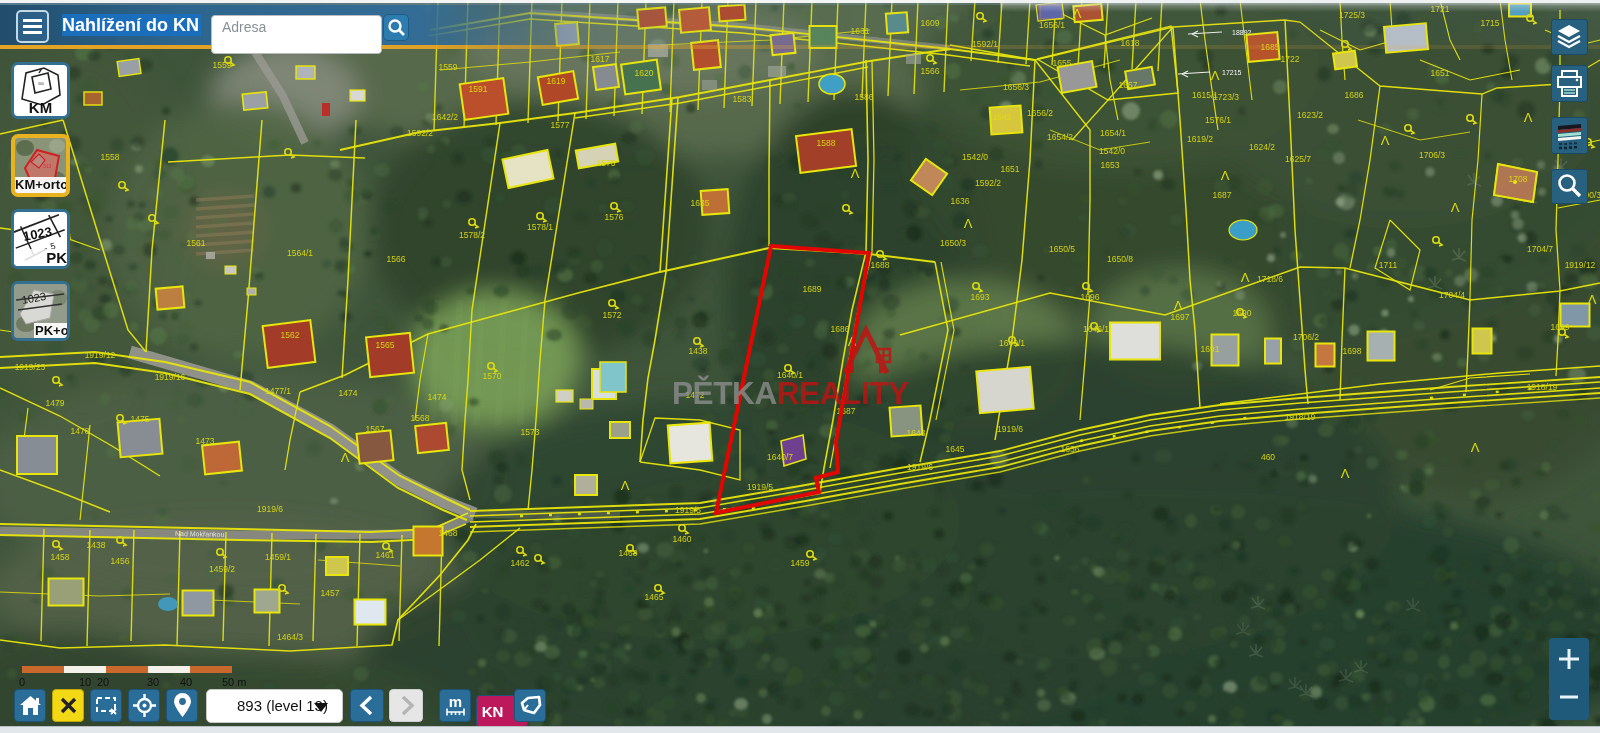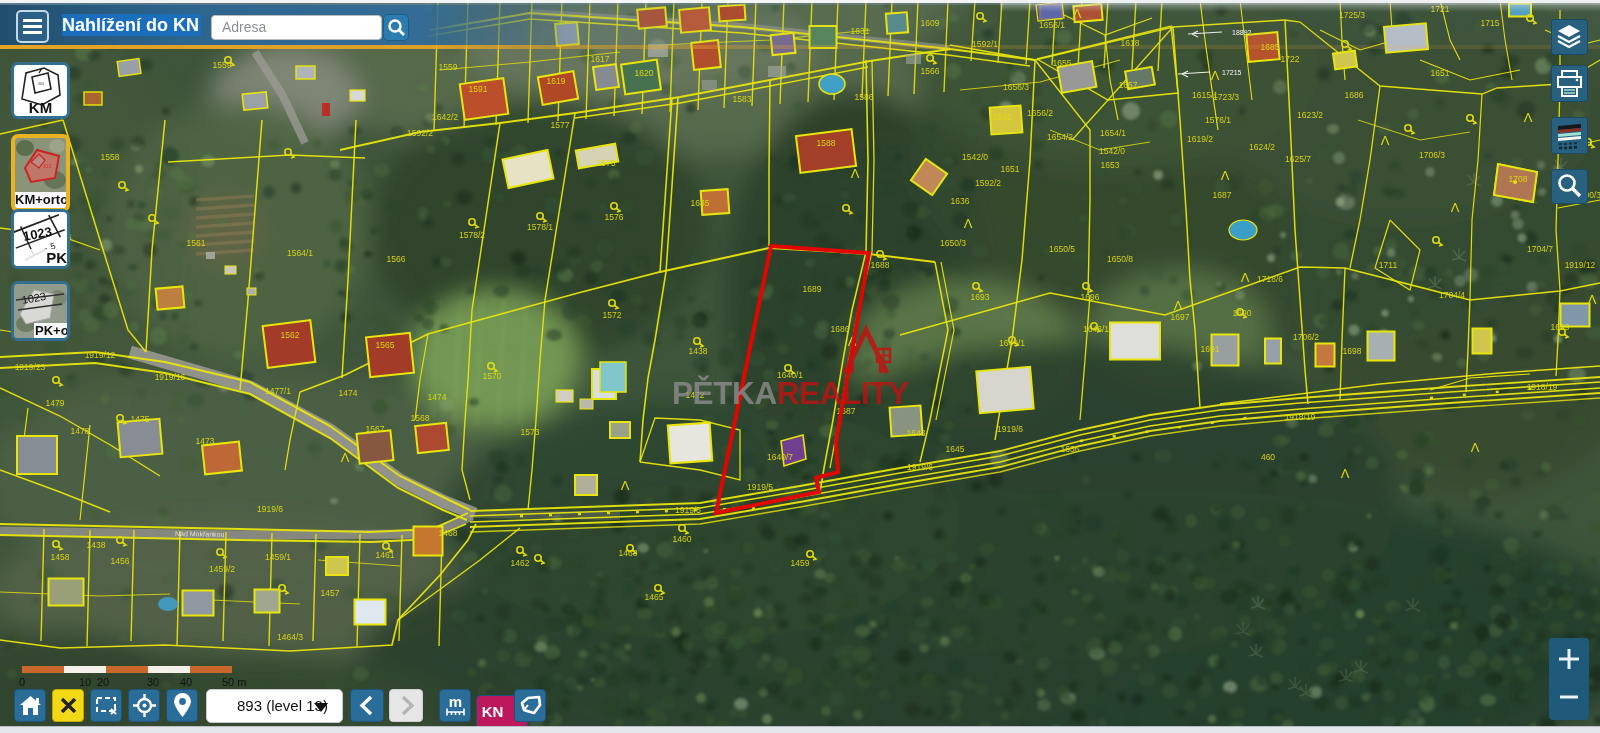--- a/index.html
+++ b/index.html
@@ -2535,40 +2535,40 @@
 </div>
 
 <div class="abs" style="left:16px;top:10px;width:33px;height:33px;background:rgba(52,110,155,0.5);border:2px solid rgba(225,238,248,0.85);border-radius:5px;">
  <div class="abs" style="left:5px;top:7px;width:19px;height:3px;background:#fff;"></div>
  <div class="abs" style="left:5px;top:13px;width:19px;height:3px;background:#fff;"></div>
  <div class="abs" style="left:5px;top:19px;width:19px;height:3px;background:#fff;"></div>
 </div>
 
 <div class="abs" style="left:62px;top:14px;width:139px;height:22px;background:#1a6ebc;color:#fff;font-size:18px;line-height:22px;white-space:nowrap;font-weight:bold;">Nahlížení do KN</div>
 
-<div class="abs" style="left:211px;top:15px;width:171px;height:25px;background:#fff;border:1px solid #b8bcc0;border-radius:4px;color:#8a9098;font-size:14px;line-height:23px;padding-left:10px;">Adresa</div>
+<div class="abs" style="left:211px;top:15px;width:171px;height:39px;background:#fff;border:1px solid #b8bcc0;border-radius:4px;color:#8a9098;font-size:14px;line-height:23px;padding-left:10px;">Adresa</div>
 
 <div class="abs" style="left:383px;top:14px;width:26px;height:27px;background:#2d7cb0;border:1px solid #1d5c86;border-radius:5px;">
  <svg width="24" height="25" style="position:absolute;left:0;top:0">
       <circle cx="11" cy="11" r="5.5" fill="none" stroke="#fff" stroke-width="2.4"></circle>
       <path d="M15,15 L20,20" stroke="#fff" stroke-width="2.6"></path>
     </svg>
 </div>
 
 <div class="abs" style="left:11px;top:62px;width:59px;height:57px;background:#fff;border:3px solid #336f90;border-radius:7px;overflow:hidden;">
  <svg width="53" height="51" style="position:absolute;left:0;top:0">
   <path d="M8,34 L12,8 30,3 44,10 46,30 28,40 Z" fill="#fff" stroke="#222" stroke-width="1.6"></path>
   <path d="M18,12 L34,8 37,24 21,28 Z" fill="#fff" stroke="#222" stroke-width="1.6"></path>
   <path d="M25,8 L28,3" stroke="#222" stroke-width="1.4"></path>
   <text x="27" y="20" font-size="4" fill="#555" text-anchor="middle">360</text>
  </svg>
  <div class="abs" style="left:0;bottom:0px;width:53px;text-align:center;font-size:15px;font-weight:bold;color:#111;">KM</div>
 </div>
 
-<div class="abs" style="left:11px;top:134px;width:59px;height:78px;background:#c4b5fd;border:4px solid #e8b31e;border-radius:7px;overflow:hidden;">
+<div class="abs" style="left:11px;top:134px;width:59px;height:63px;background:#c4b5fd;border:4px solid #e8b31e;border-radius:7px;overflow:hidden;">
  <svg width="51" height="55" style="position:absolute;left:0;top:0">
   <rect x="0" y="0" width="51" height="55" fill="#8a9478"></rect>
   <ellipse cx="10" cy="10" rx="9" ry="8" fill="#5d6e4f"></ellipse>
   <ellipse cx="40" cy="42" rx="11" ry="9" fill="#66755a"></ellipse>
   <ellipse cx="42" cy="8" rx="8" ry="7" fill="#9aa488"></ellipse>
   <path d="M10,30 L22,12 44,18 40,40 16,44 Z" fill="#c1766a" stroke="#cc2222" stroke-width="2"></path>
   <path d="M16,24 L24,16 30,22 24,30 Z" fill="#b98a80" stroke="#cc2222" stroke-width="1.2"></path>
   <text x="28" y="30" font-size="5" fill="#dd3333">313</text>
  </svg>
  <div class="abs" style="left:0;bottom:0;width:51px;background:rgba(255,255,255,0.92);text-align:center;font-size:13px;font-weight:bold;color:#111;line-height:16px;">KM+orto</div>

